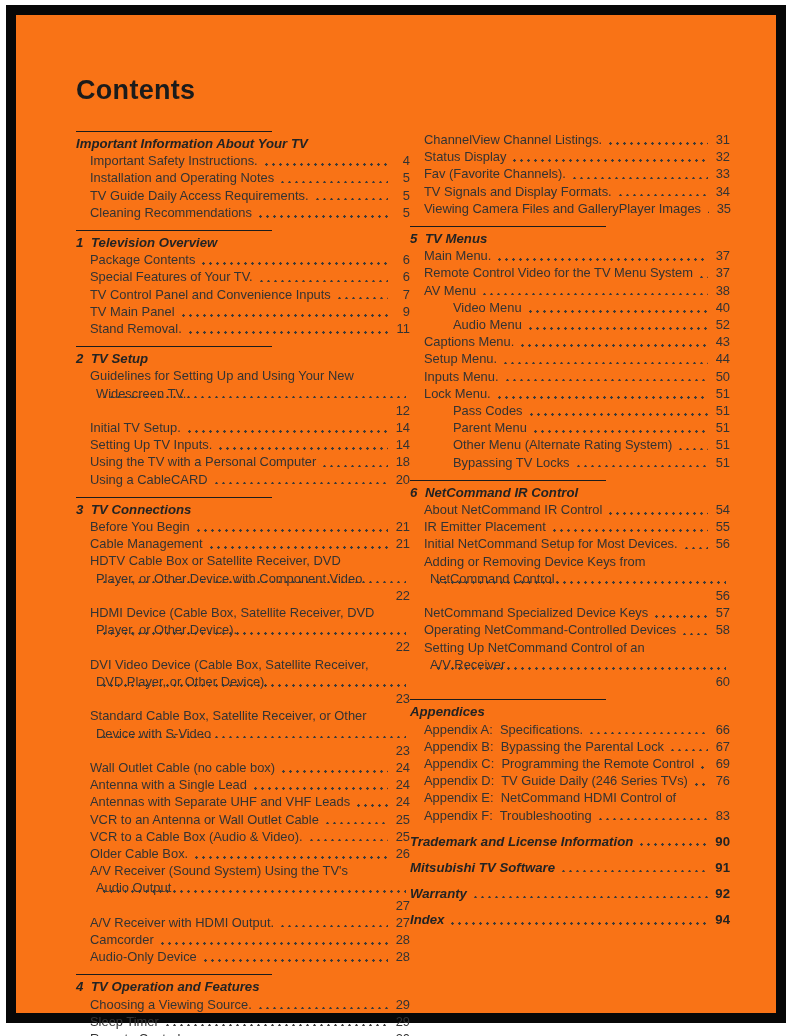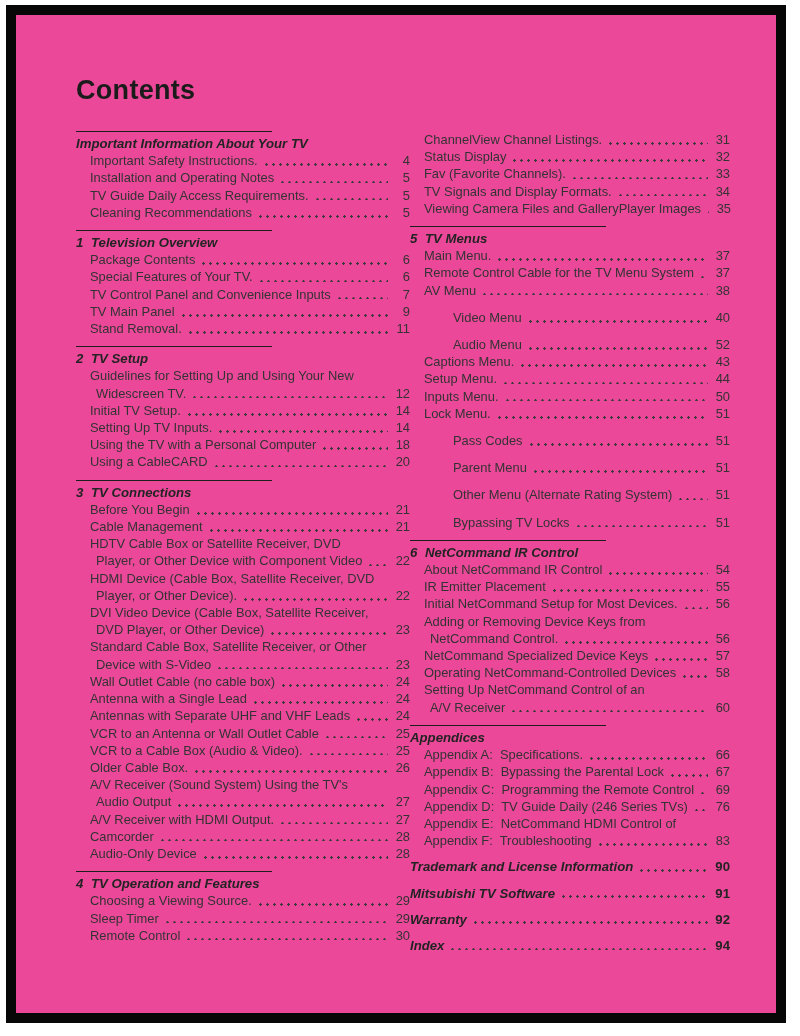--- a/index.html
+++ b/index.html
@@ -8,21 +8,21 @@
     font-family: "Liberation Sans", sans-serif;
     color: #2e2e2e;
     position: relative;
     overflow: hidden;
   }
   .frame {
     position: absolute;
     left: 6px; top: 5px;
     width: 780px; height: 1018px;
     border: 10px solid #070707;
-    background: #ec4899;
+    background: #f97316;
   }
   .content { padding: 60px 42px 0 60px; }
   .title {
     font-size: 27px;
     font-weight: bold;
     color: #1b1b1b;
     letter-spacing: 0.3px;
     margin-bottom: 16px;
   }
   .cols { display: flex; }
@@ -42,24 +42,24 @@
     font-style: italic;
     line-height: 17.2px;
     color: #232323;
     display: flex;
   }
   .hnum { width: 15px; flex: none; }
   .htxt { flex: none; }
 
   .entry { font-size: 12.9px; line-height: 17.2px; color: #333333; }
   .ind0 { padding-left: 14px; }
-  .ind1 { padding-left: 43px; margin-top: 10px; }
+  .ind1 { padding-left: 43px; }
   .line { display: flex; }
   .line .txt { flex: none; white-space: pre-wrap; }
-  .line.cont { padding-left: 6px; }
+  .line.cont { padding-left: 6px; flex-direction: column; }
   .leader { flex: 1 1 auto; min-width: 12px; position: relative; }
   .leader::after {
     content: "";
     position: absolute;
     left: 5px; right: 4px; bottom: 3.5px;
     height: 2.6px;
     background-image: radial-gradient(circle, #3a3a3a 1.1px, rgba(0,0,0,0) 1.35px);
     background-size: 7px 2.6px;
     background-repeat: repeat-x;
     background-position: left bottom;
@@ -406,21 +406,21 @@
             </div>
             <div class="entry ind0">
               <div class="line">
                 <span class="txt">Main Menu.</span>
                 <span class="leader"></span>
                 <span class="pg">37</span>
               </div>
             </div>
             <div class="entry ind0">
               <div class="line">
-                <span class="txt">Remote Control Cable for the TV Menu System</span>
+                <span class="txt">Remote Control Video for the TV Menu System</span>
                 <span class="leader"></span>
                 <span class="pg">37</span>
               </div>
             </div>
             <div class="entry ind0">
               <div class="line">
                 <span class="txt">AV Menu</span>
                 <span class="leader"></span>
                 <span class="pg">38</span>
               </div>

